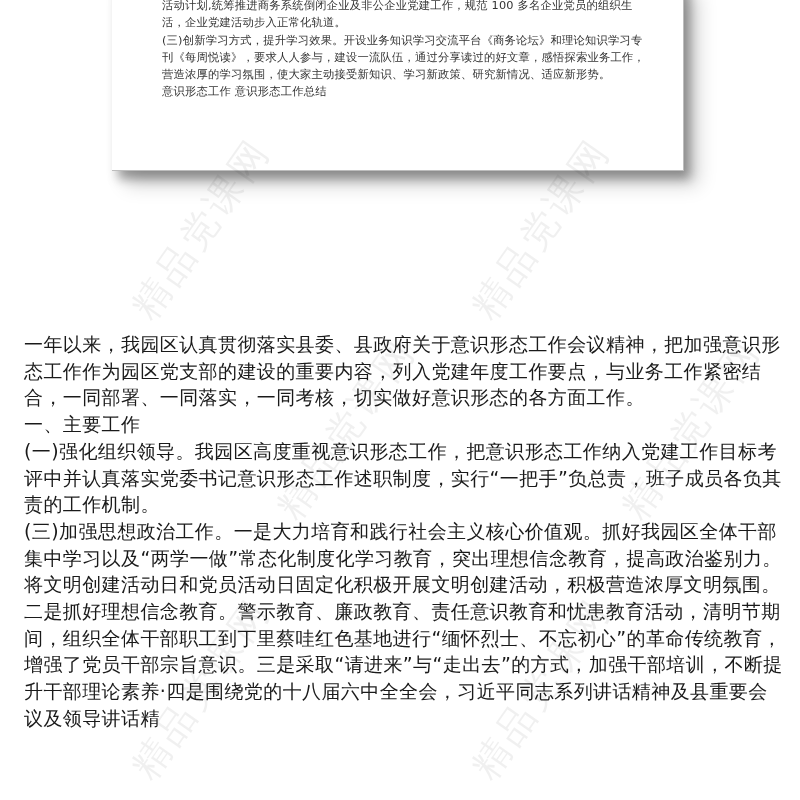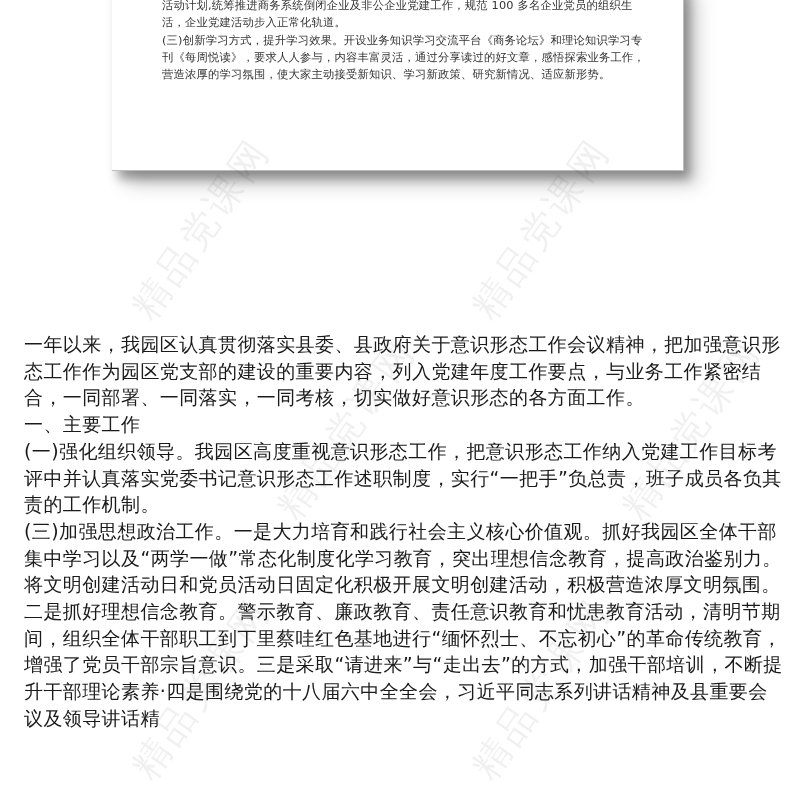--- a/index.html
+++ b/index.html
@@ -68,21 +68,22 @@
       pointer-events: none;
       letter-spacing: 4px;
     }
   </style>
 </head>
 <body>
 
 <div class="preview-card">
   <div class="preview-text">
     <p>活动计划,统筹推进商务系统倒闭企业及非公企业党建工作，规范 100 多名企业党员的组织生活，企业党建活动步入正常化轨道。</p>
-    <p>(三)创新学习方式，提升学习效果。开设业务知识学习交流平台《商务论坛》和理论知识学习专刊《每周悦读》，要求人人参与，内容丰富灵活，通过分享读过的好文章，感悟探索业务工作，营造浓厚的学习氛围，使大家主动接受新知识、学习新政策、研究新情况、适应新形势。</p>
+    <p>(三)创新学习方式，提升学习效果。开设业务知识学习交流平台《商务论坛》和理论知识学习专刊《每周悦读》，要求人人参与，建设一流队伍，通过分享读过的好文章，感悟探索业务工作，营造浓厚的学习氛围，使大家主动接受新知识、学习新政策、研究新情况、适应新形势。</p>
+    <p>意识形态工作 意识形态工作总结</p>
   </div>
 </div>
 
 <div class="body-text">
   <p>一年以来，我园区认真贯彻落实县委、县政府关于意识形态工作会议精神，把加强意识形态工作作为园区党支部的建设的重要内容，列入党建年度工作要点，与业务工作紧密结合，一同部署、一同落实，一同考核，切实做好意识形态的各方面工作。</p>
   <p>一、主要工作</p>
   <p>(一)强化组织领导。我园区高度重视意识形态工作，把意识形态工作纳入党建工作目标考评中并认真落实党委书记意识形态工作述职制度，实行“一把手”负总责，班子成员各负其责的工作机制。</p>
   <p>(三)加强思想政治工作。一是大力培育和践行社会主义核心价值观。抓好我园区全体干部集中学习以及“两学一做”常态化制度化学习教育，突出理想信念教育，提高政治鉴别力。将文明创建活动日和党员活动日固定化积极开展文明创建活动，积极营造浓厚文明氛围。二是抓好理想信念教育。警示教育、廉政教育、责任意识教育和忧患教育活动，清明节期间，组织全体干部职工到丁里蔡哇红色基地进行“缅怀烈士、不忘初心”的革命传统教育，增强了党员干部宗旨意识。三是采取“请进来”与“走出去”的方式，加强干部培训，不断提升干部理论素养·四是围绕党的十八届六中全全会，习近平同志系列讲话精神及县重要会议及领导讲话精</p>
 </div>
 

